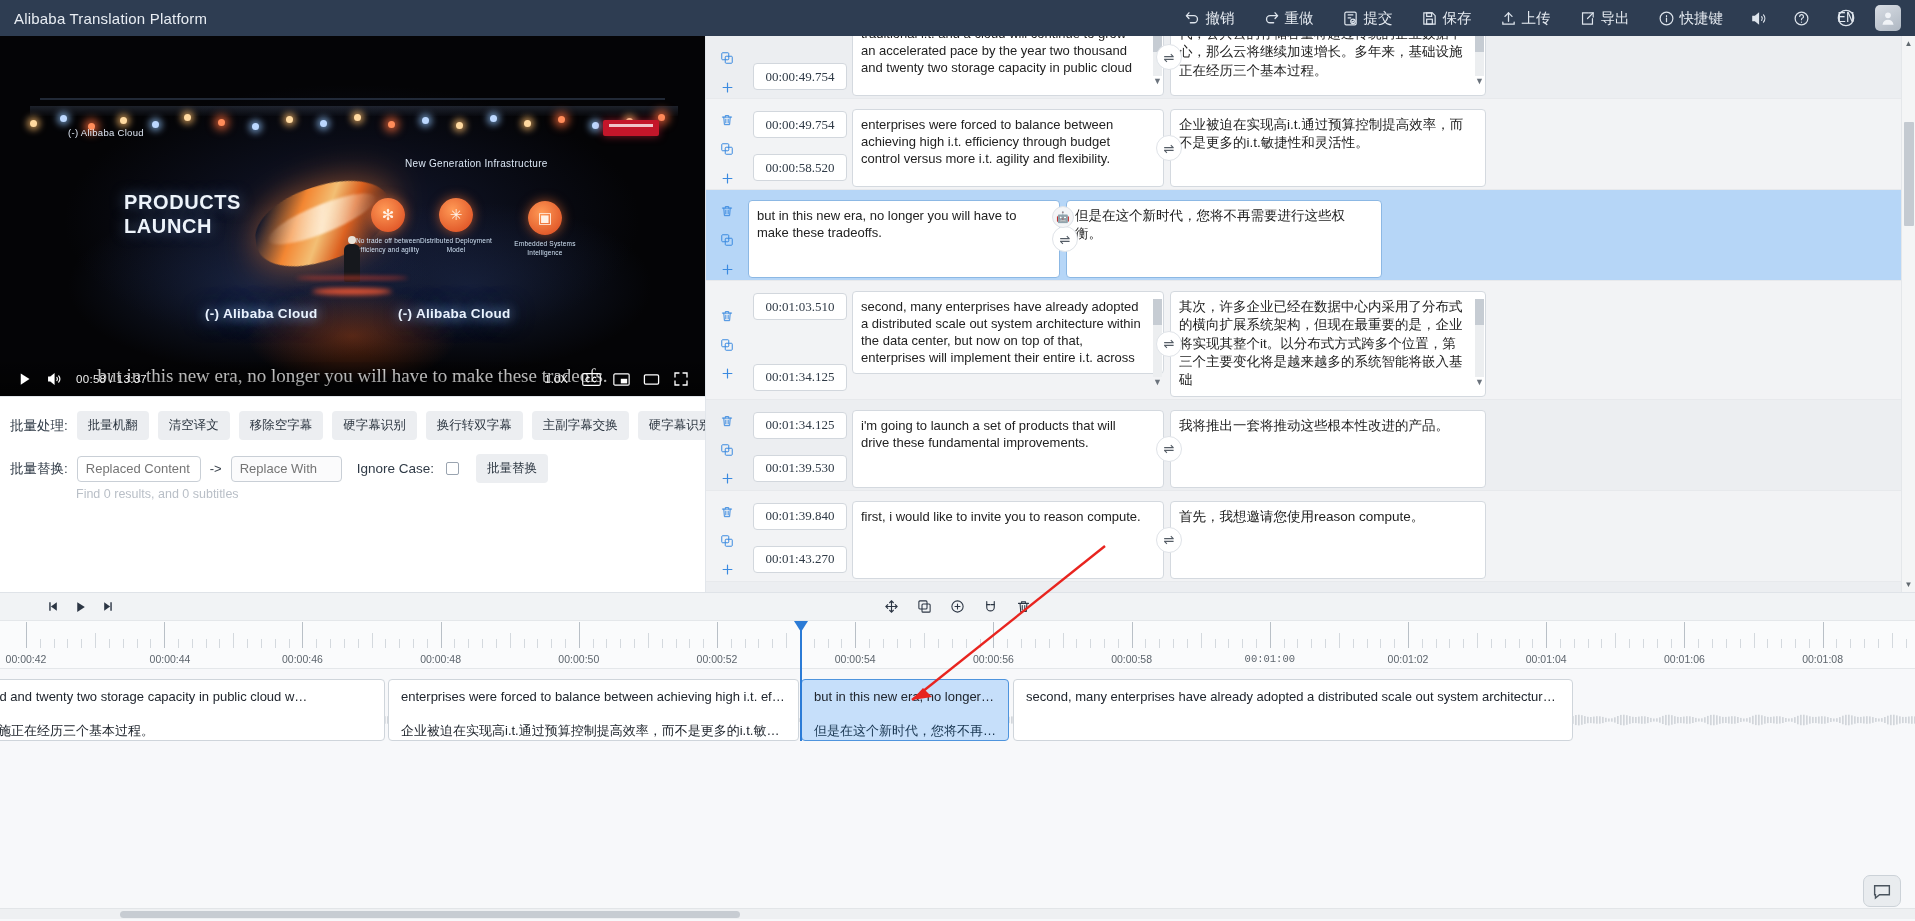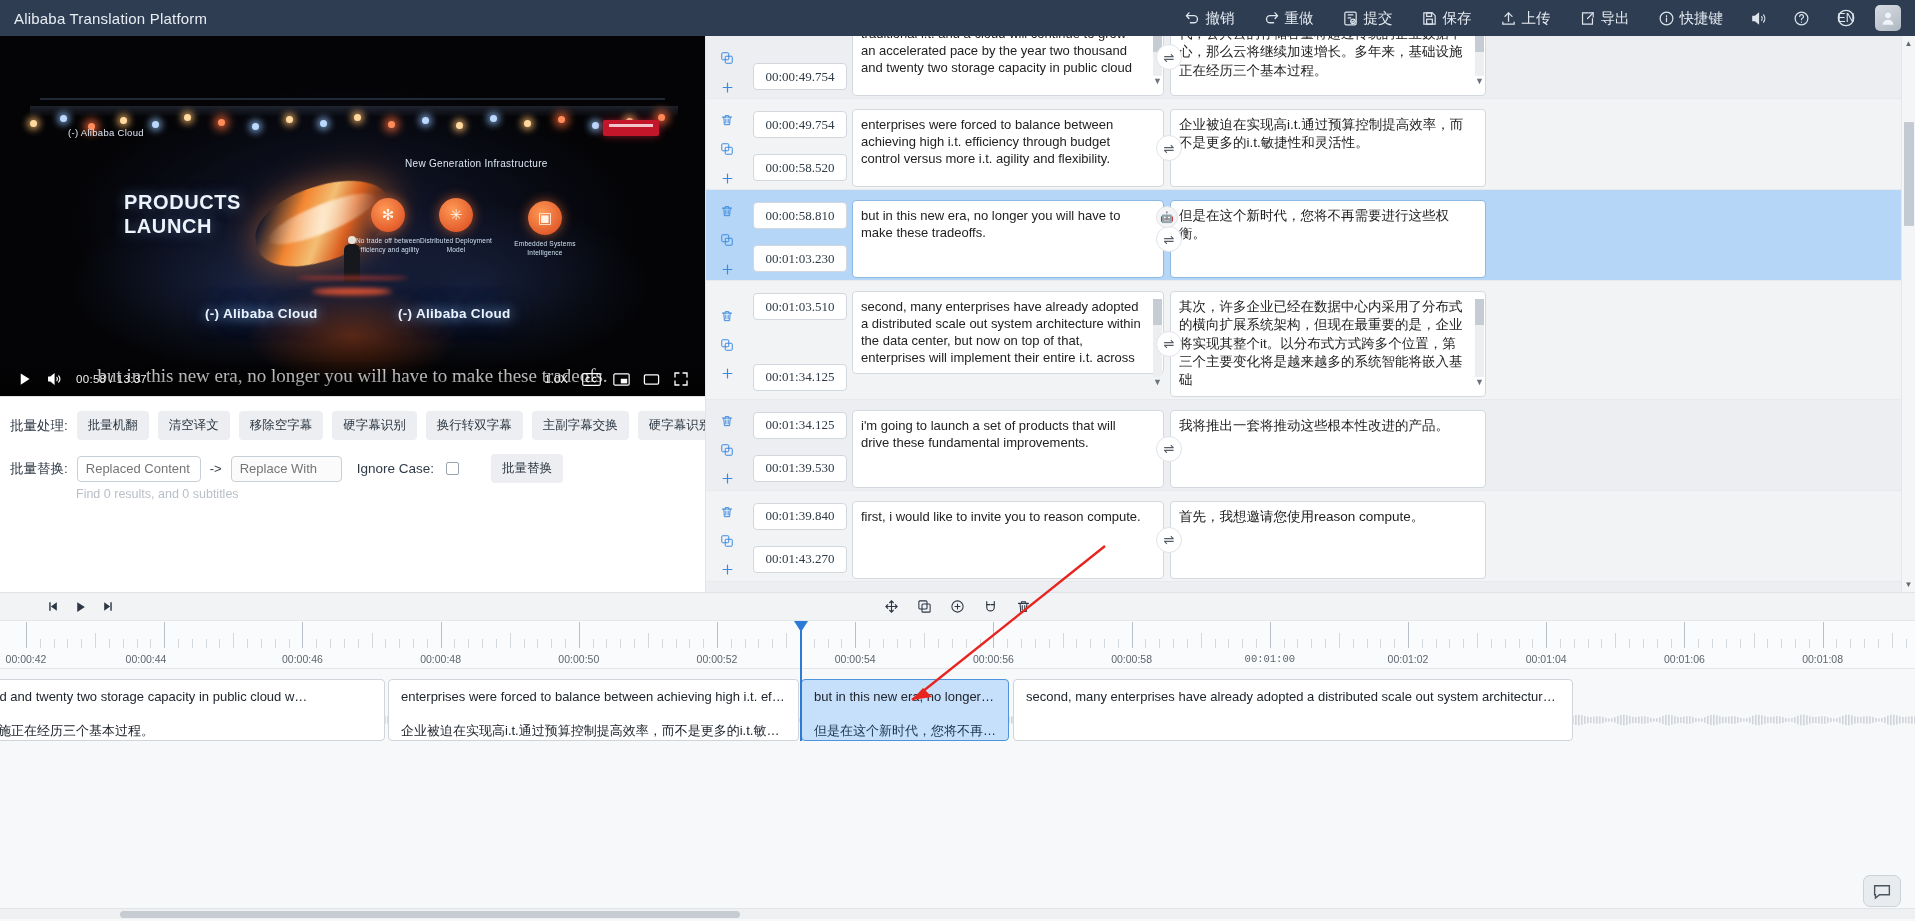--- a/index.html
+++ b/index.html
@@ -452,21 +452,21 @@
           <path d="M9.4 9.2a2.7 2.7 0 1 1 3.6 2.5c-.7.3-1 .8-1 1.6v.4"></path>
           <path d="M12 17.2v.1"></path>
         </svg>
       </span>
   </div>
   <div class="tb-btn tb-icon-only">
     <span class="tb-ico" style="width:20px;height:20px;">
       <svg width="20" height="20" viewBox="0 0 24 24" fill="none" stroke="#dde4ec" stroke-width="1.6">
           <circle cx="12" cy="12" r="9.2"></circle>
         </svg>
-      <span style="position:absolute;font-size:12px;color:#e2e8ef;letter-spacing:.2px;">EN</span>
+      <span style="position:absolute;font-size:14px;color:#e2e8ef;letter-spacing:.2px;font-family:Liberation Mono, monospace;">EN</span>
     </span>
   </div>
   <div id="avatar">
     <svg width="18" height="18" viewBox="0 0 24 24" fill="#f0f3f7">
         <circle cx="12" cy="8.4" r="3.8"></circle>
         <path d="M4.6 21c.6-4.2 3.7-6.6 7.4-6.6S18.8 16.8 19.4 21z"></path>
       </svg>
   </div>
 </div>
 
@@ -583,21 +583,21 @@
         <span class="chip">硬字幕识别</span>
       </div>
 
       <div class="tool-row">
         <span class="tool-label">批量替换:</span>
         <input id="replaced-input" class="tinput" placeholder="Replaced Content" style="">
         <span class="arrow-txt">-&gt;</span>
         <input id="replacewith-input" class="tinput" placeholder="Replace With" style="">
         <span id="ignorecase-label">Ignore Case:</span>
         <span id="ignorecase-box"></span>
-        <span class="chip" style="margin-left:23px">批量替换</span>
+        <span class="chip" style="margin-left:8px">批量替换</span>
       </div>
       <div id="find-hint">Find 0 results, and 0 subtitles</div>
     </div>
   </div>
 
   <div id="sub-wrap">
     <div id="sub-list">
         <div class="srow alt">
           <div class="sr-actions">
             <span class="a"></span>
@@ -683,24 +683,20 @@
               <svg width="14" height="14" viewBox="0 0 24 24" fill="none" stroke="#3b8ae0" stroke-width="1.7">
                 <rect x="3" y="3" width="12" height="12" rx="1.5"></rect>
                 <rect x="9" y="9" width="12" height="12" rx="1.5"></rect>
               </svg>
             </span>
             <span class="a">
               <svg width="15" height="15" viewBox="0 0 24 24" fill="none" stroke="#3b8ae0" stroke-width="1.9" stroke-linecap="round">
                 <path d="M12 5v14M5 12h14"></path>
               </svg>
             </span>
-          </div>
-          <div class="sr-times">
-            <div class="tbox">00:00:58.810</div>
-            <div class="tbox">00:01:03.230</div>
           </div>
           <div class="sr-cell src">
             <div class="cellbox">but in this new era, no longer you will have to make these tradeoffs.</div>
             <div class="charcount">70</div>
           </div>
           <div class="sr-cell tgt">
             <div class="swap-btn">⇌</div>
             <div class="robot-btn">🤖</div>
             <div class="cellbox cn">但是在这个新时代，您将不再需要进行这些权衡。</div>
             <div class="charcount">22</div>
@@ -1025,21 +1021,21 @@
         <div class="tick maj" style="left: 1822.6px;"></div>
         <div class="tick min" style="left: 1836.42px;"></div>
         <div class="tick min" style="left: 1850.24px;"></div>
         <div class="tick min" style="left: 1864.06px;"></div>
         <div class="tick min" style="left: 1877.88px;"></div>
         <div class="tick mid" style="left: 1891.7px;"></div>
         <div class="tick min" style="left: 1905.52px;"></div>
       </div>
     <div id="ruler-labels">
         <div class="tlabel" style="left: 26px;">00:00:42</div>
-        <div class="tlabel" style="left: 146px; margin-top: 16px;">00:00:44</div>
+        <div class="tlabel" style="left: 170px; margin-top: 16px;">00:00:44</div>
         <div class="tlabel" style="left: 302.4px;">00:00:46</div>
         <div class="tlabel" style="left: 440.6px;">00:00:48</div>
         <div class="tlabel" style="left: 578.8px;">00:00:50</div>
         <div class="tlabel" style="left: 717px;">00:00:52</div>
         <div class="tlabel" style="left: 855.2px;">00:00:54</div>
         <div class="tlabel" style="left: 993.4px;">00:00:56</div>
         <div class="tlabel" style="left: 1131.6px;">00:00:58</div>
         <div class="tlabel" style="left: 1269.8px; font-family: Liberation Mono, monospace;">00:01:00</div>
         <div class="tlabel" style="left: 1408px;">00:01:02</div>
         <div class="tlabel" style="left: 1546.2px;">00:01:04</div>

